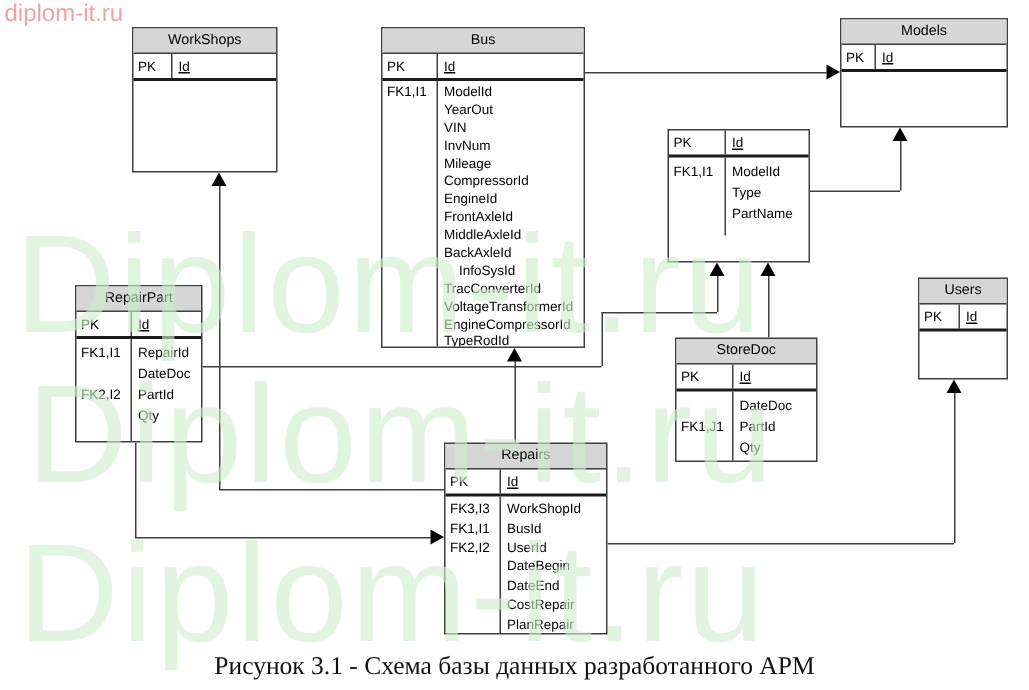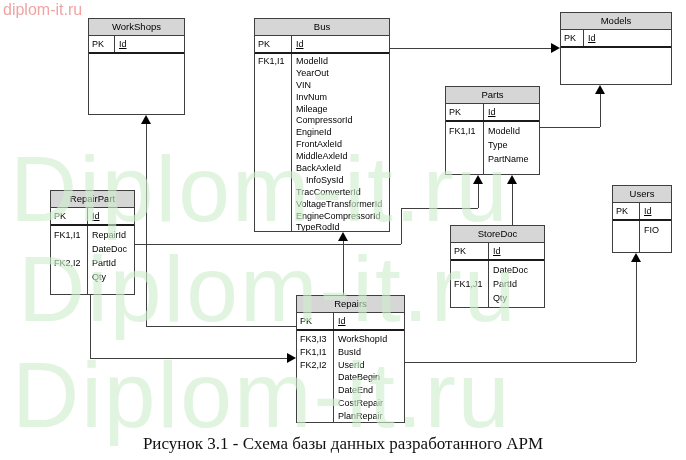--- a/index.html
+++ b/index.html
@@ -86,21 +86,20 @@
       </div>
     </div>
     <div class="tbl" style="left: 560px; top: 12px; width: 112px; height: 73px;">
       <div class="tbl-hd">Models</div>
       <div class="tbl-pk">
         <div class="kc" style="width: 23px;">PK</div>
         <div class="fc u">Id</div>
       </div>
     </div>
     <div class="tbl" style="left: 445px; top: 86px; width: 95px; height: 89px;">
-      <div class="tbl-hd">Parts</div>
       <div class="tbl-pk">
         <div class="kc" style="width: 38px;">PK</div>
         <div class="fc u">Id</div>
       </div>
       <div class="tbl-body">
         <div class="kc-col" style="width: 38px;">
           <div class="ln" style="height: 14px; line-height: 14px;">FK1,I1</div>
           <div class="ln" style="height: 14px; line-height: 14px;"></div>
           <div class="ln" style="height: 14px; line-height: 14px;"></div>
         </div>
@@ -149,28 +148,20 @@
           <div class="ln" style="height: 14px; line-height: 14px;">PartId</div>
           <div class="ln" style="height: 14px; line-height: 14px;">Qty</div>
         </div>
       </div>
     </div>
     <div class="tbl" style="left: 612px; top: 185px; width: 60px; height: 68px;">
       <div class="tbl-hd">Users</div>
       <div class="tbl-pk">
         <div class="kc" style="width: 27px;">PK</div>
         <div class="fc u">Id</div>
-      </div>
-      <div class="tbl-body">
-        <div class="kc-col" style="width: 27px;">
-          <div class="ln" style="height: 14px; line-height: 14px;"></div>
-        </div>
-        <div class="f-col">
-          <div class="ln" style="height: 14px; line-height: 14px;">FIO</div>
-        </div>
       </div>
     </div>
     <div class="tbl" style="left: 296px; top: 295px; width: 109px; height: 128px;">
       <div class="tbl-hd">Repairs</div>
       <div class="tbl-pk">
         <div class="kc" style="width: 37px;">PK</div>
         <div class="fc u">Id</div>
       </div>
       <div class="tbl-body">
         <div class="kc-col" style="width: 37px;">

